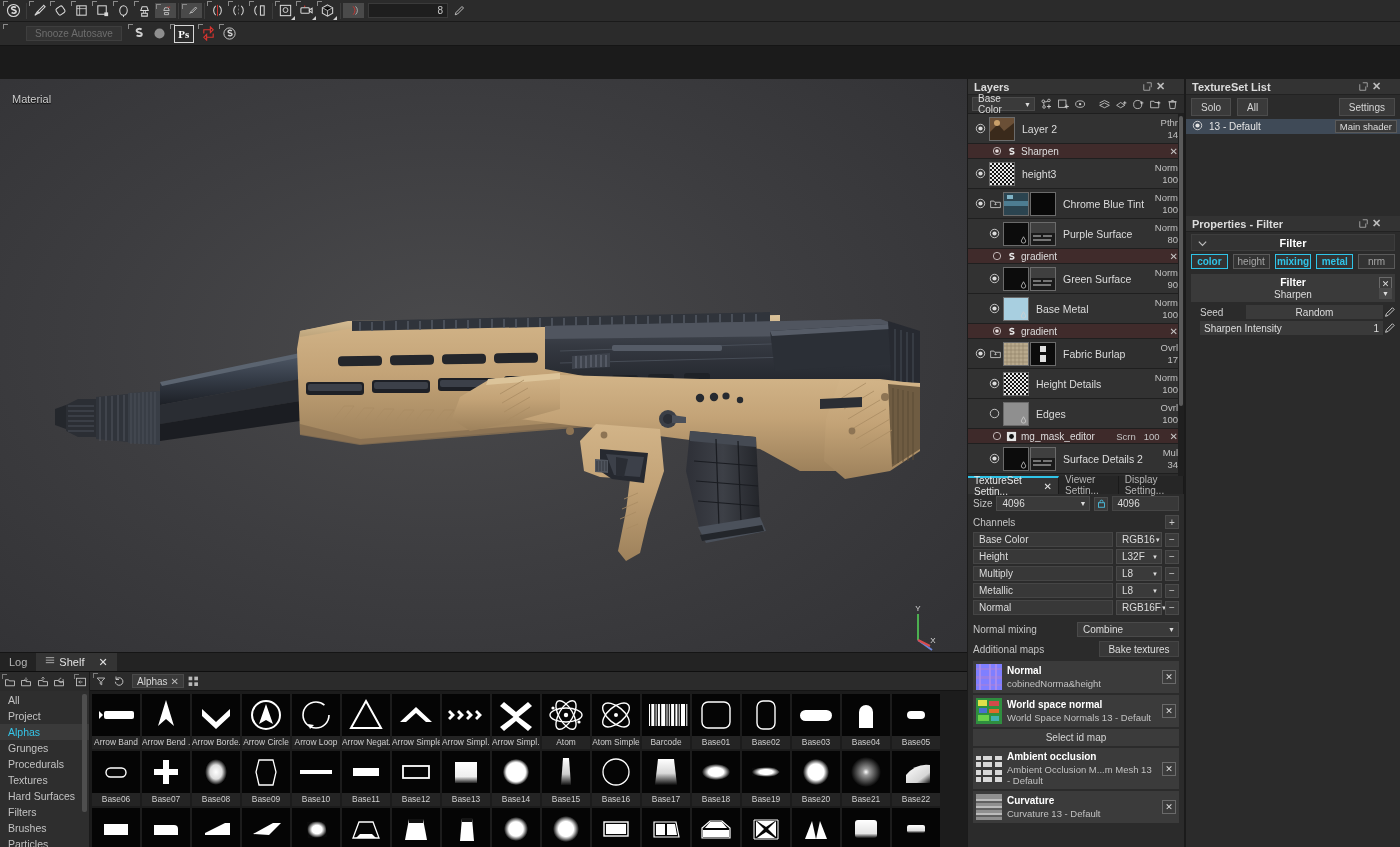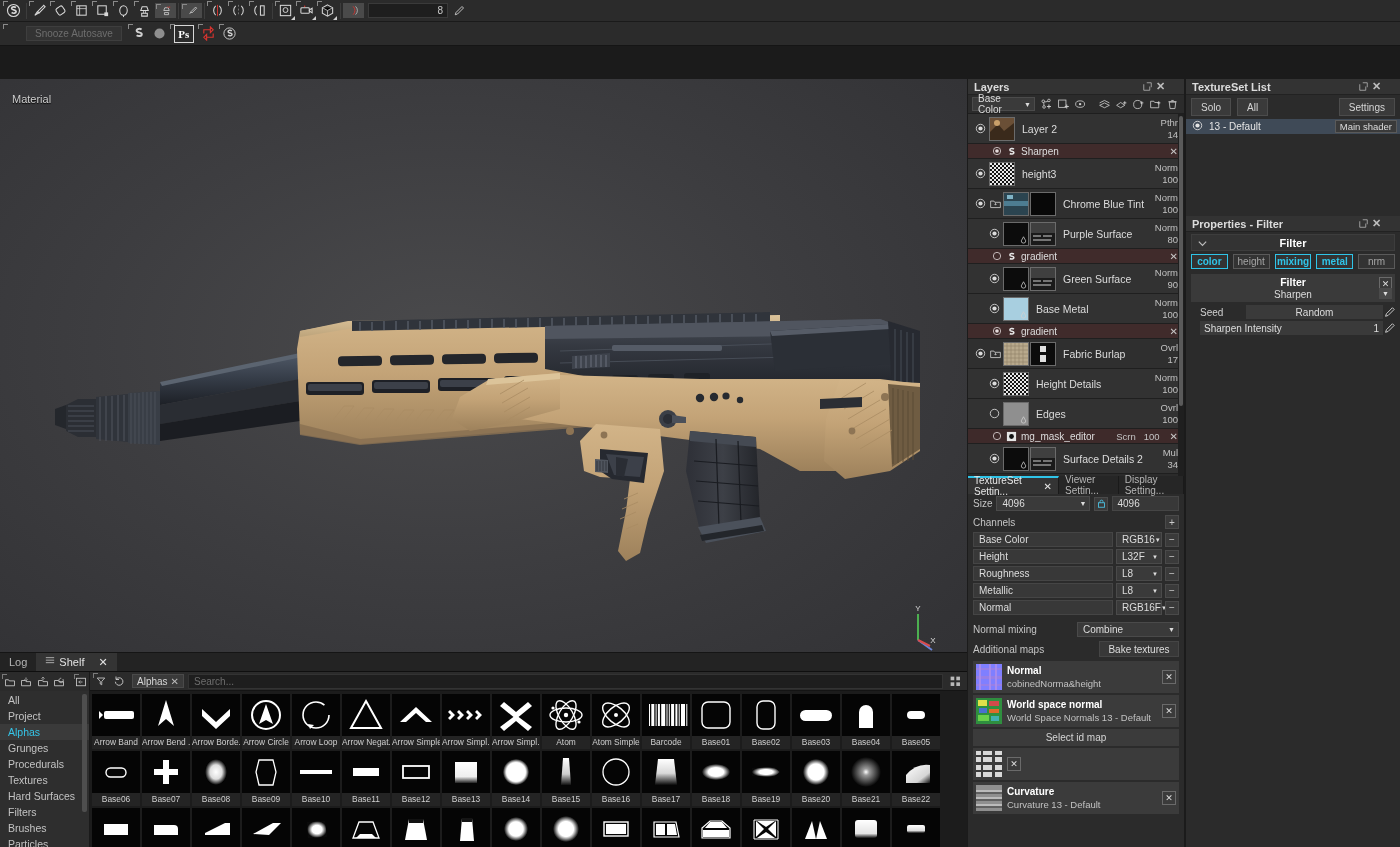--- a/index.html
+++ b/index.html
@@ -707,23 +707,20 @@
               </div>
             <div class="tbtn" style="width:16px;height:16px">
               <svg width="12" height="12" viewBox="0 0 16 16">
                   <path d="M4 6a5 5 0 1 1-.8 3" fill="none" stroke="#cfcfcf" stroke-width="1.2"></path>
                   <path d="M4 2v4h4" fill="none" stroke="#cfcfcf" stroke-width="1.2"></path>
                 </svg>
               </div>
             <div class="filter-pill">
               <span>Alphas</span>
               <span class="x">✕</span>
-            </div>
-            <div class="shelf-search">
-              <span>Search...</span>
             </div>
             <div class="grid-toggle">
               <svg width="13" height="13" viewBox="0 0 16 16">
                   <g fill="#b9b9b9">
                     <rect x="2" y="2" width="4.5" height="4.5"></rect>
                     <rect x="9" y="2" width="4.5" height="4.5"></rect>
                     <rect x="2" y="9" width="4.5" height="4.5"></rect>
                     <rect x="9" y="9" width="4.5" height="4.5"></rect>
                   </g>
                 </svg>
@@ -1805,21 +1802,21 @@
           </div>
           <div class="chan-row">
             <div class="chan-name">Height</div>
             <div class="sel" style="width:46px">
               <span>L32F</span>
               <span style="font-size:6px">▼</span>
             </div>
             <div class="minibtn">−</div>
           </div>
           <div class="chan-row">
-            <div class="chan-name">Roughness</div>
+            <div class="chan-name">Multiply</div>
             <div class="sel" style="width:46px">
               <span>L8</span>
               <span style="font-size:6px">▼</span>
             </div>
             <div class="minibtn">−</div>
           </div>
           <div class="chan-row">
             <div class="chan-name">Metallic</div>
             <div class="sel" style="width:46px">
               <span>L8</span>
@@ -1889,20 +1886,24 @@
             <div class="mth"><svg width="26" height="26" viewBox="0 0 26 26">
                 <rect width="26" height="26" fill="#d8d8d8"></rect>
                 <g fill="#3a3a3a">
                   <rect x="0" y="4" width="26" height="2"></rect>
                   <rect x="0" y="11" width="26" height="3"></rect>
                   <rect x="0" y="19" width="26" height="2"></rect>
                   <rect x="5" y="0" width="2" height="26"></rect>
                   <rect x="16" y="0" width="3" height="26"></rect>
                 </g>
               </svg></div>
+            <div class="txt">
+              <div class="t1">Ambient occlusion</div>
+              <div class="t2">Ambient Occlusion M...m Mesh 13 - Default</div>
+            </div>
             <div class="cl">✕</div>
           </div>
           <div class="addmap">
             <div class="mth"><svg width="26" height="26" viewBox="0 0 26 26">
                 <rect width="26" height="26" fill="#8f8f8f"></rect>
                 <g stroke="#e8e8e8" stroke-width="1.2" fill="none">
                   <path d="M0 6h26M0 13h26M0 20h26"></path>
                 </g>
                 <g stroke="#333" stroke-width="1" fill="none">
                   <path d="M0 8h26M0 15h26M0 22h26"></path>

